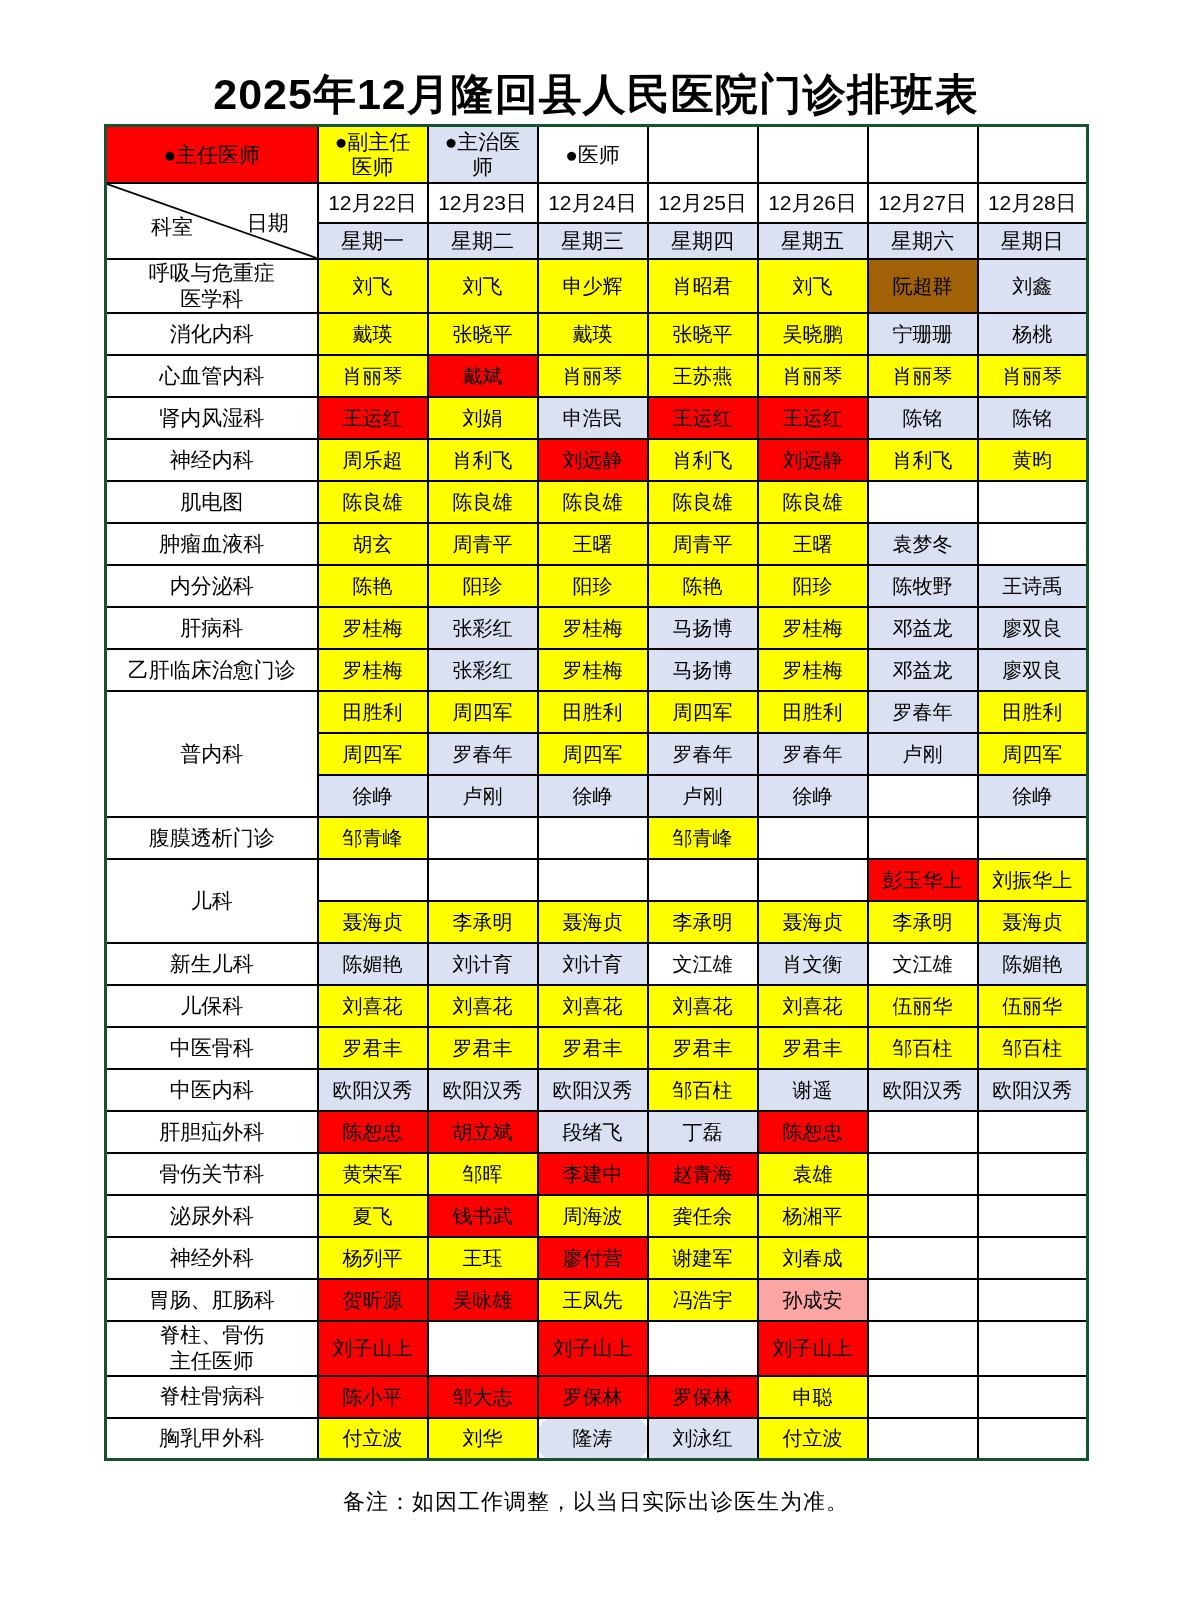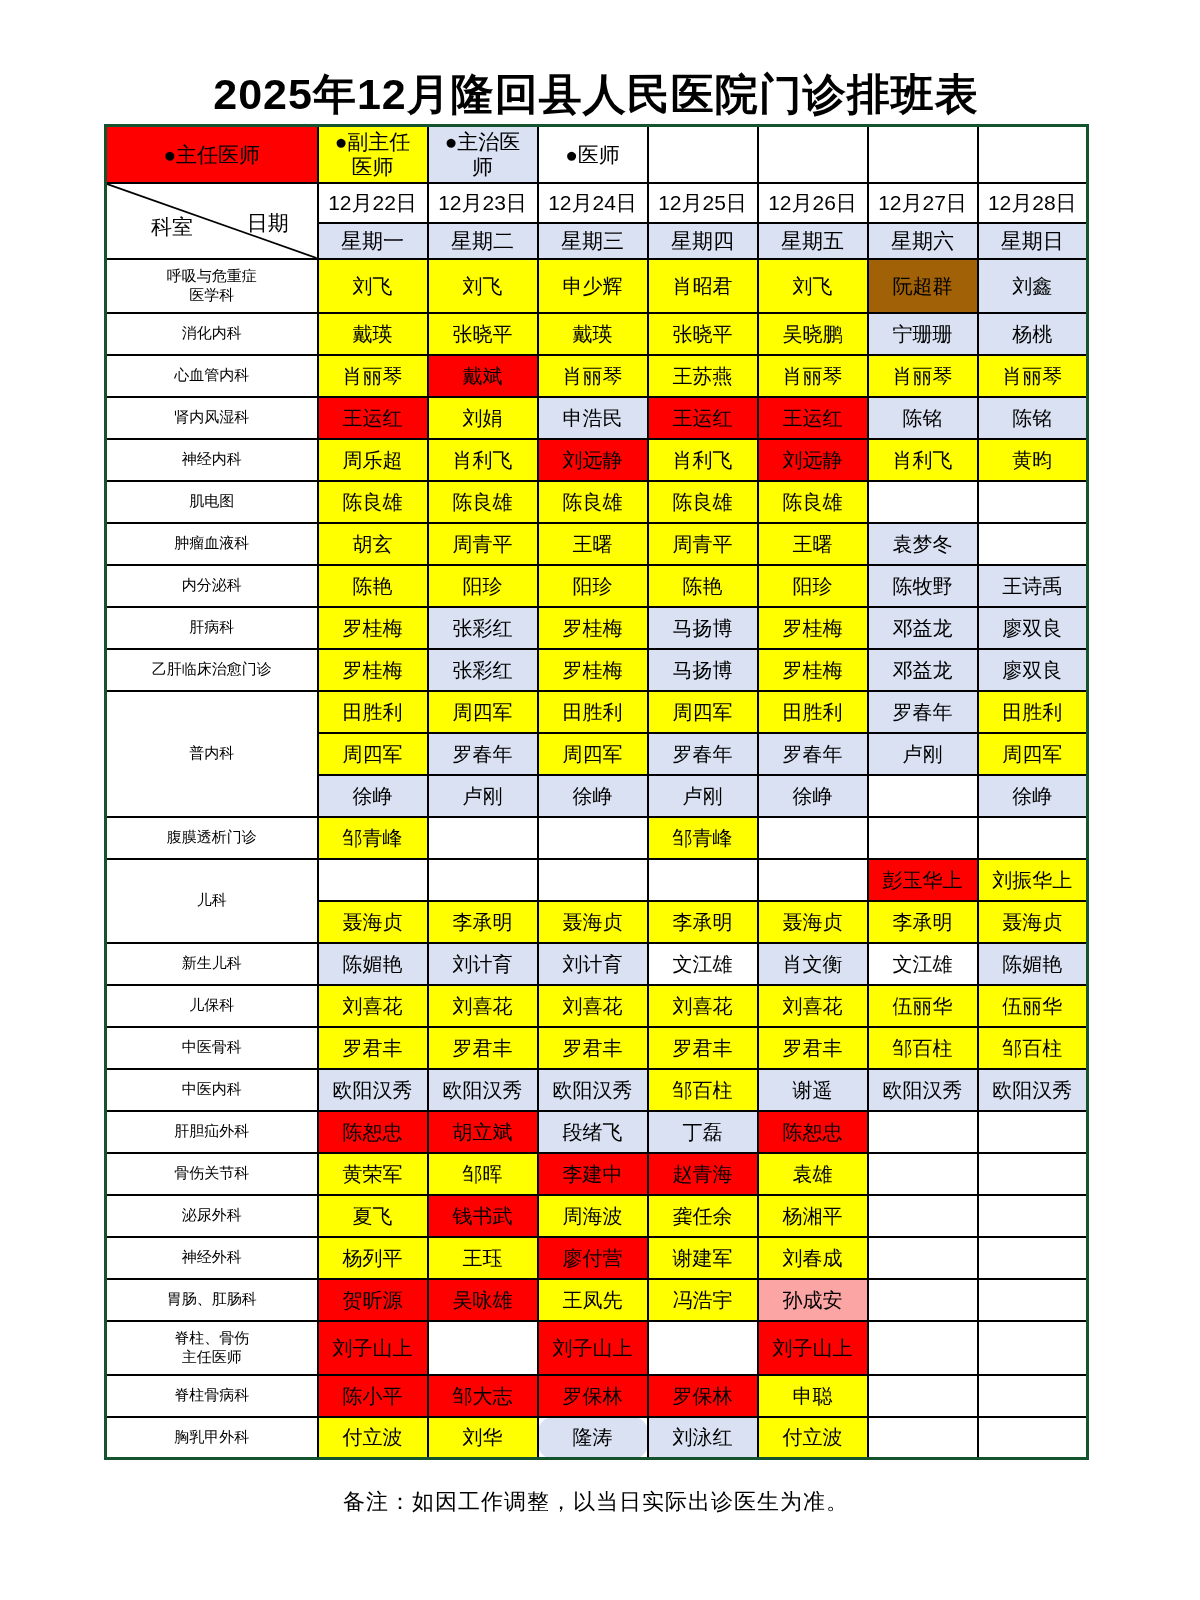--- a/index.html
+++ b/index.html
@@ -47,21 +47,21 @@
     position: absolute;
     font-size: 21px;
     transform: translate(-50%, -50%);
     white-space: nowrap;
   }
   td.corner .ck { left: 31%; top: 59%; }
   td.corner .cr { left: 61%; top: 53%; margin-left: 33px; }
   tbody tr.sub { height: 42px; }
   tbody tr.tall { height: 54px; }
   td.dept {
-    font-size: 15px;
+    font-size: 21px;
     white-space: pre-line;
     background: #fff;
     line-height: 1.25;
   }
   .note {
     position: absolute;
     left: 104px; top: 1487px; width: 984px;
     text-align: center;
     font-size: 22px;
     letter-spacing: 1px;

